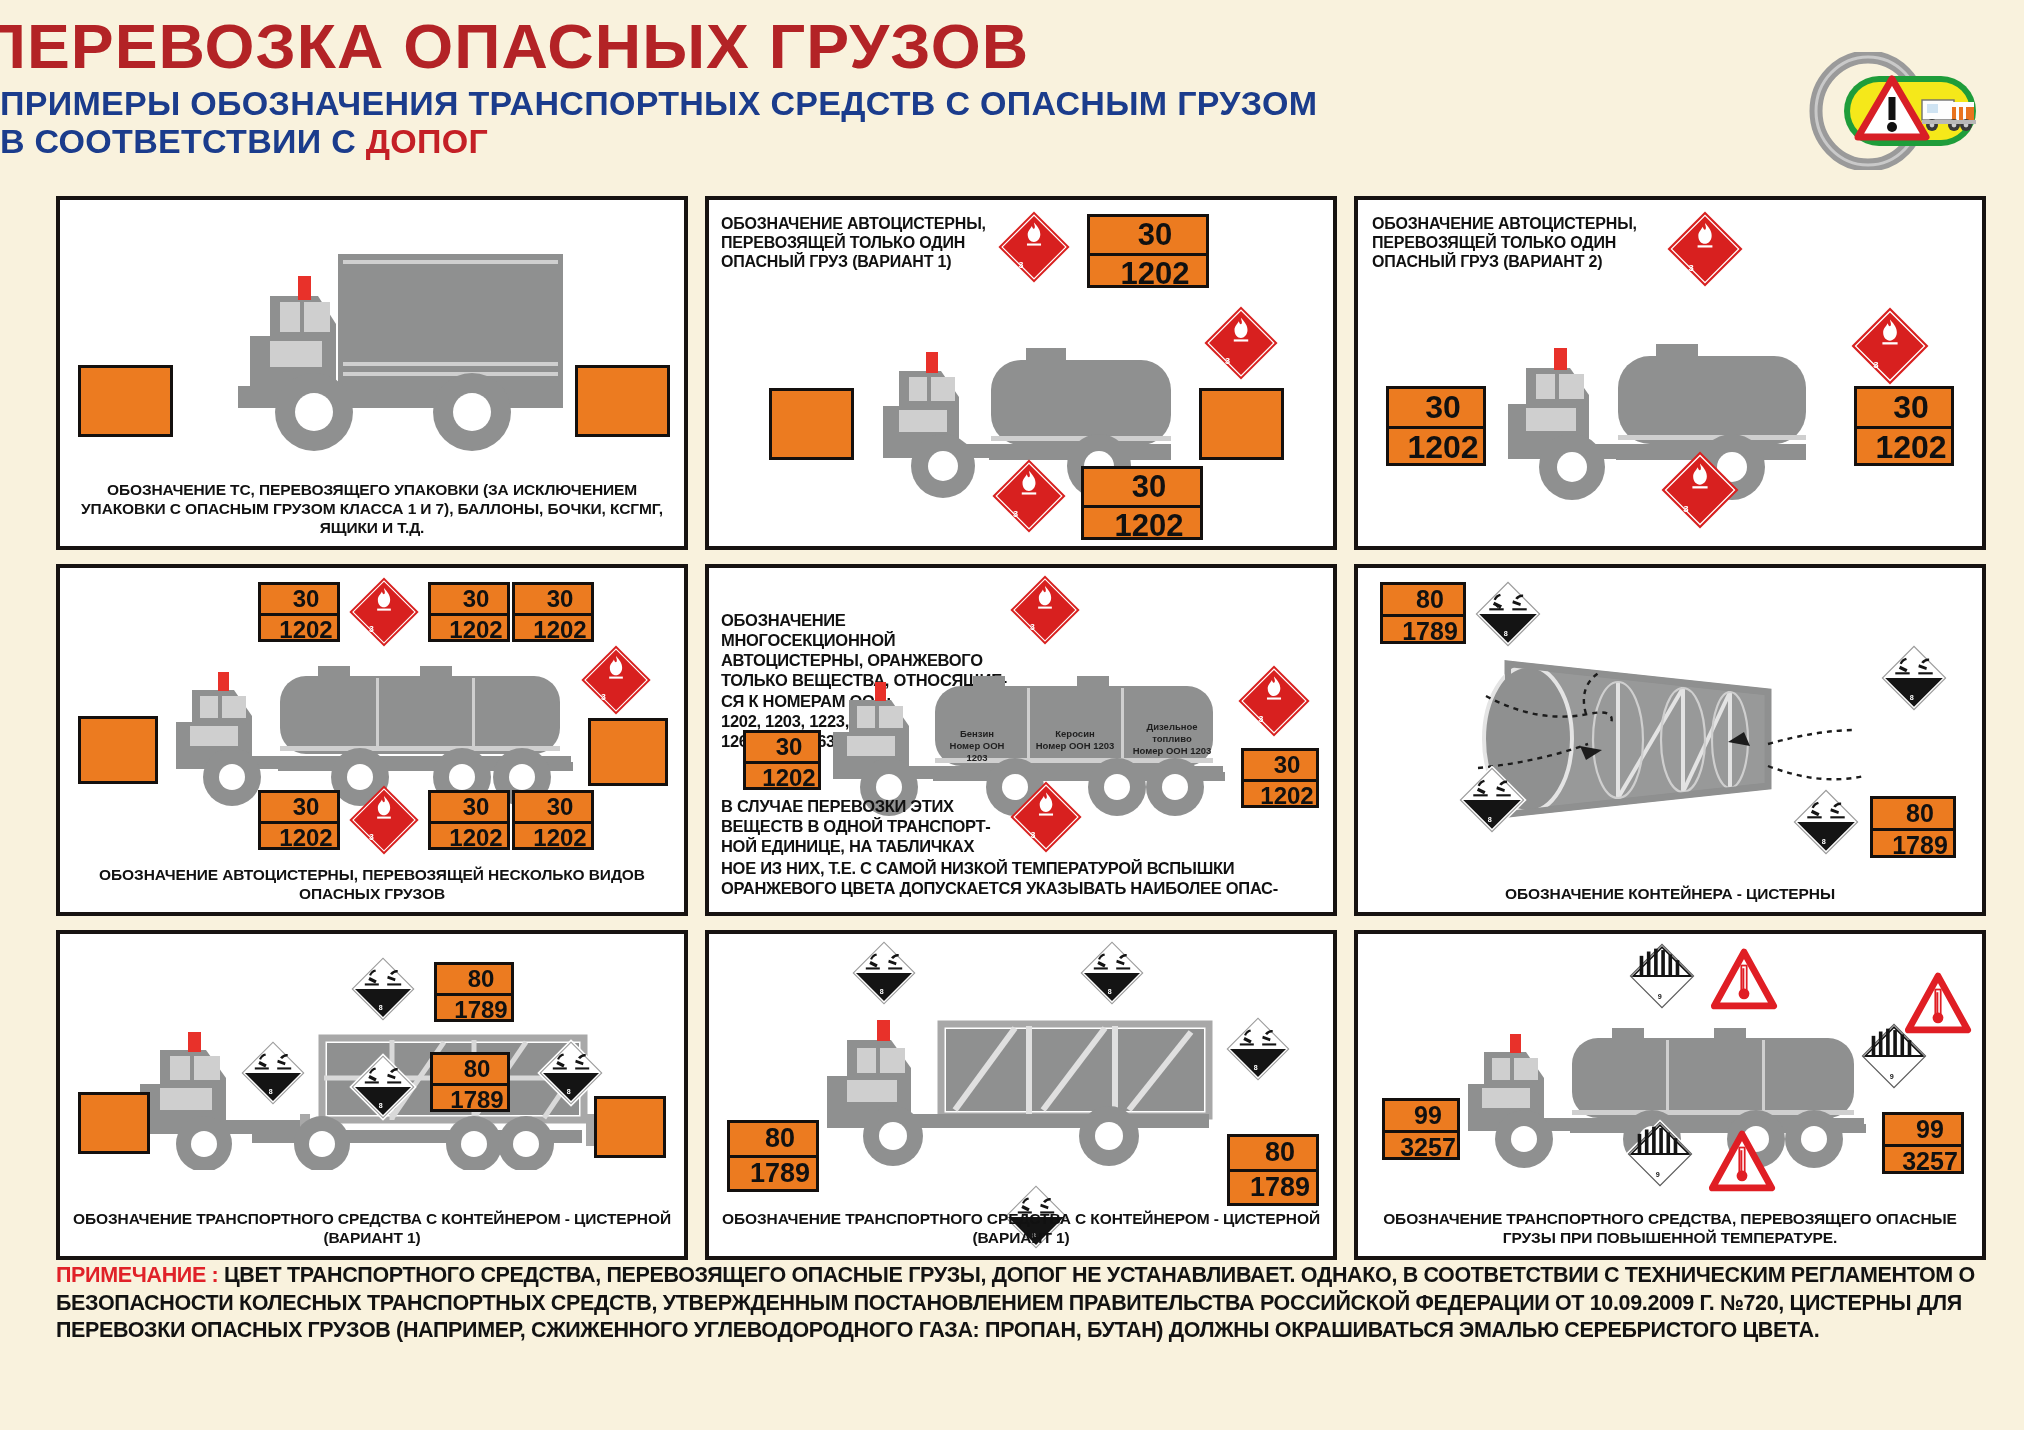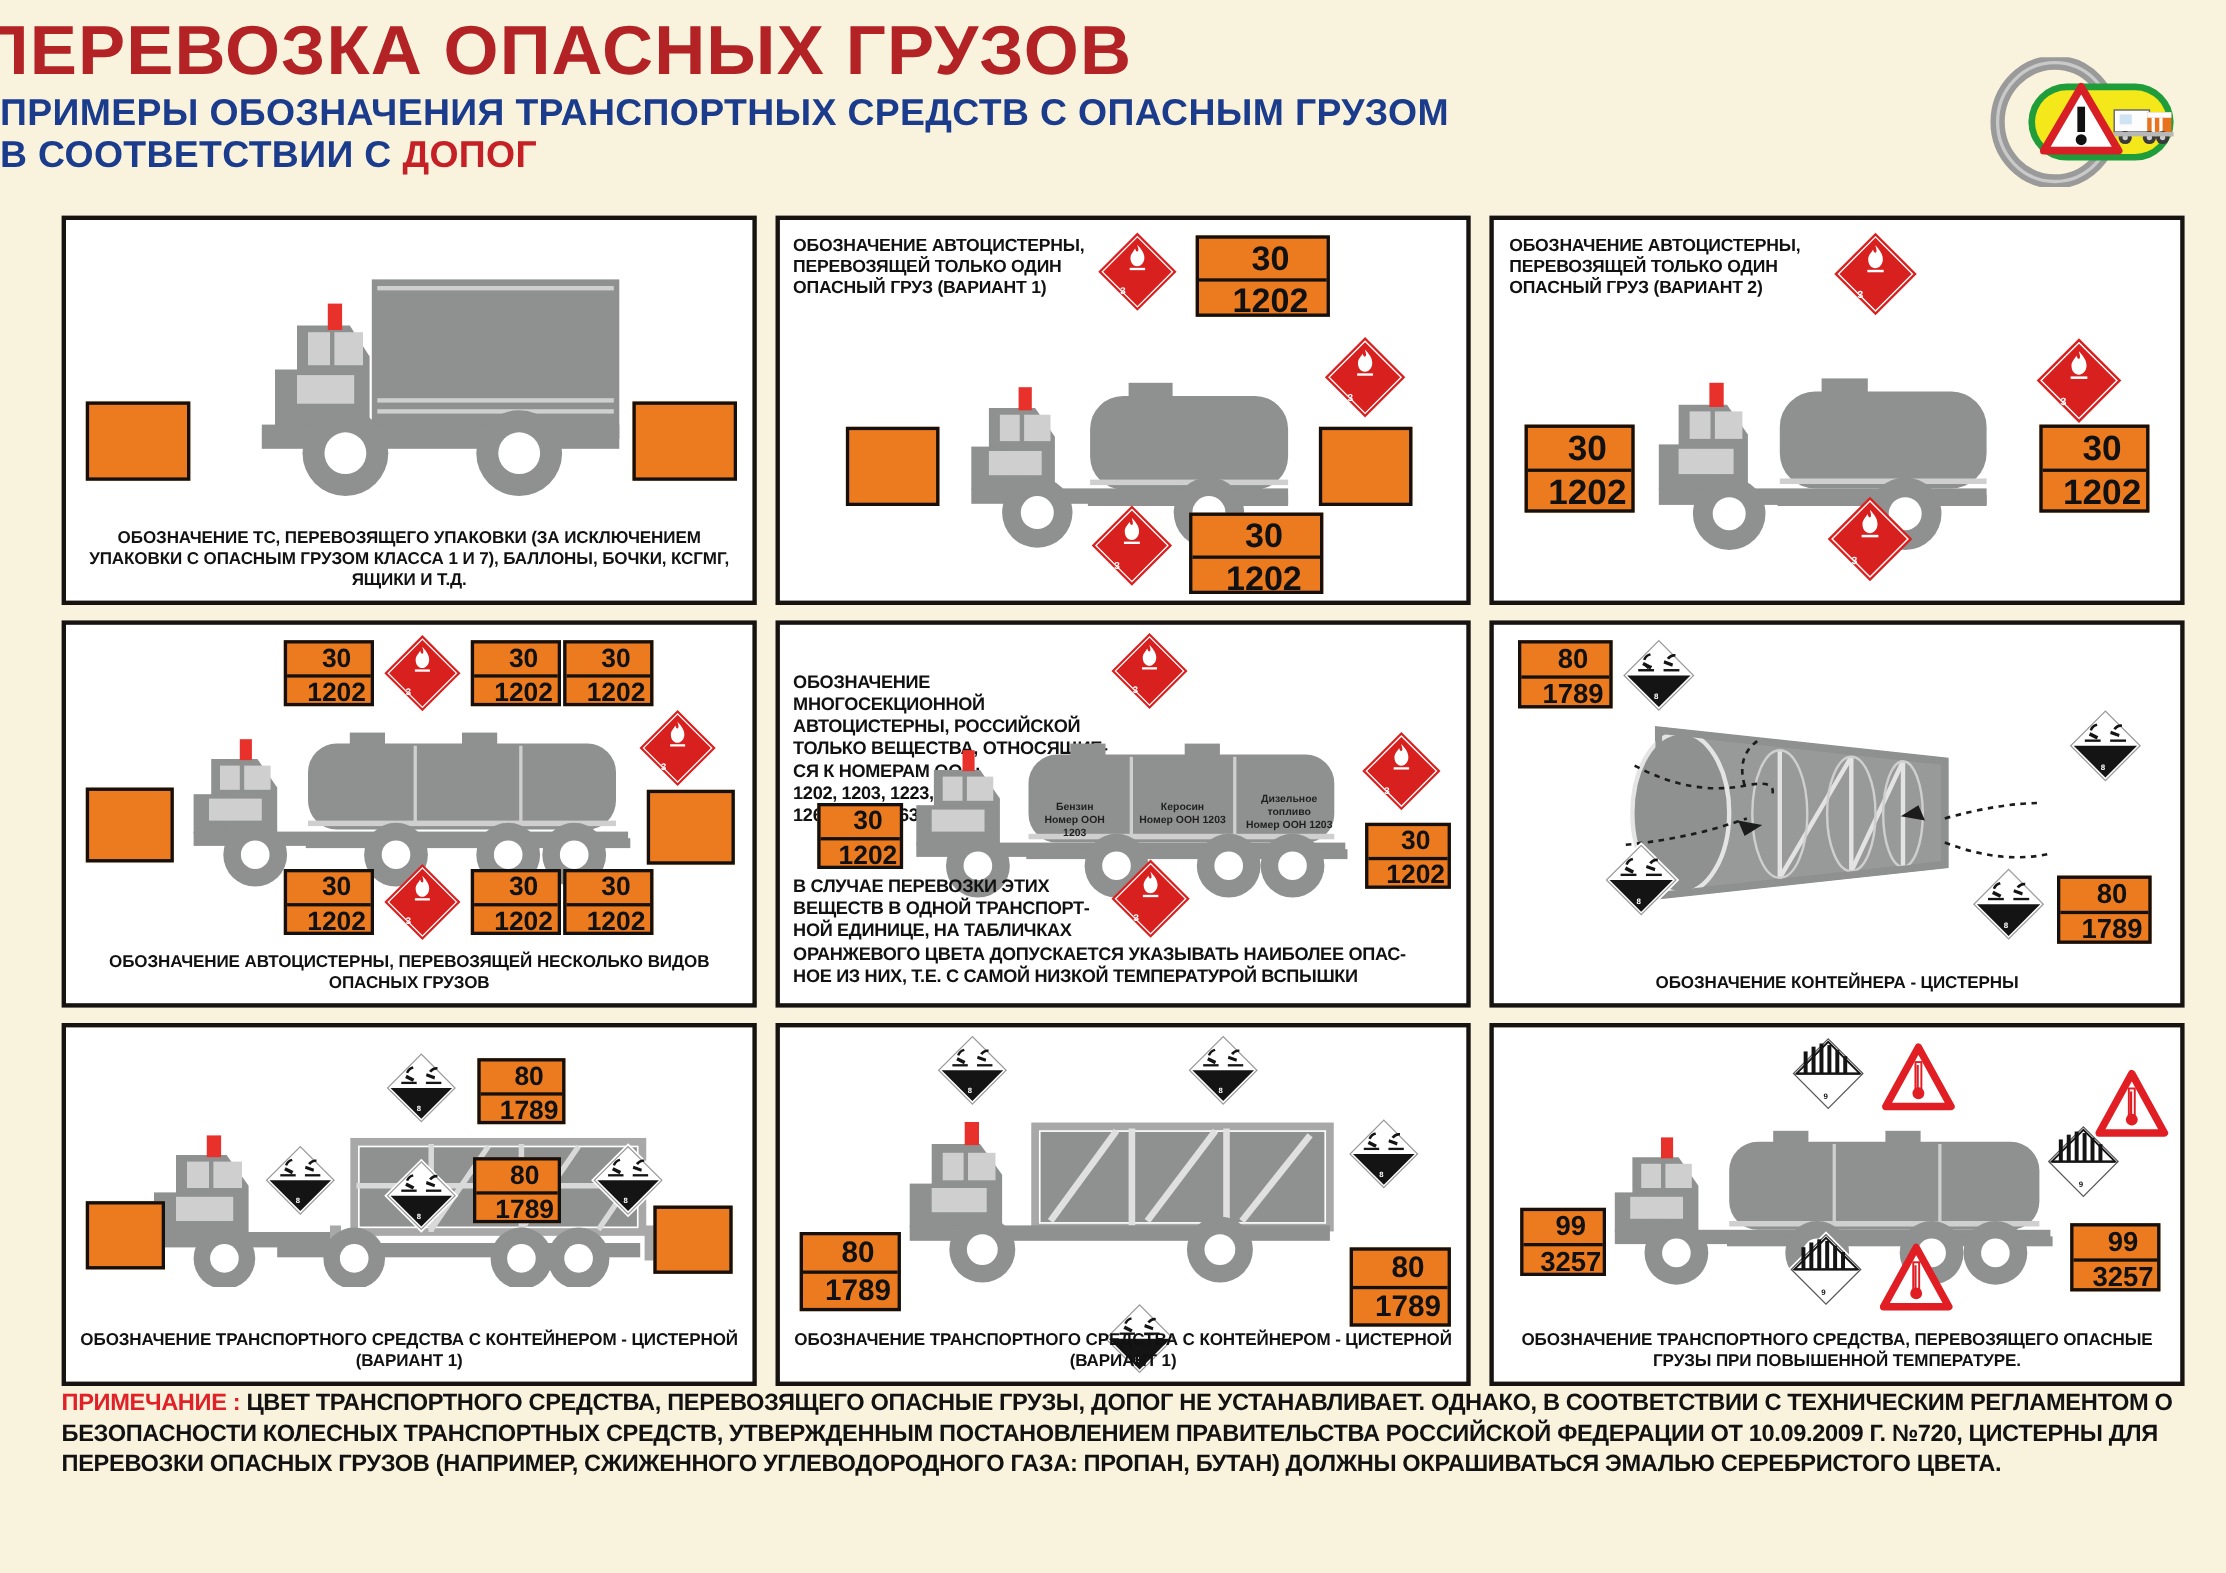--- a/index.html
+++ b/index.html
@@ -428,21 +428,21 @@
           <div class="pr top" style="font-size:24px;">30</div>
           <div class="pr" style="font-size:24px;">1202</div>
         </div>
 
         <div class="cap">ОБОЗНАЧЕНИЕ АВТОЦИСТЕРНЫ, ПЕРЕВОЗЯЩЕЙ НЕСКОЛЬКО ВИДОВ ОПАСНЫХ ГРУЗОВ</div>
       </div>
 
       <div class="panel p-w2">
         <div class="body-txt" style="left:12px;top:10px;width:300px;margin-top:32px;">
           <div>ОБОЗНАЧЕНИЕ МНОГОСЕКЦИОННОЙ</div>
-          <div>АВТОЦИСТЕРНЫ, РОССИЙСКОЙ</div>
+          <div>АВТОЦИСТЕРНЫ, ОРАНЖЕВОГО</div>
           <div>ТОЛЬКО ВЕЩЕСТВА, ОТНОСЯЩИЕ-</div>
           <div>СЯ К НОМЕРАМ ООН:</div>
           <div>1202, 1203, 1223,</div>
           <div>1268 ИЛИ 1863.</div>
         </div>
 
         <div class="dia" style="left:300px;top:6px;width:72px;height:72px;">
           <svg viewBox="0 0 100 100">
             <g transform="translate(50,50) rotate(45) translate(-34,-34)">
               <rect x="0" y="0" width="68" height="68" fill="#d8201f"></rect>
@@ -538,22 +538,22 @@
             <text x="29" y="78" font-family="Liberation Sans, sans-serif" font-size="12" font-weight="bold" fill="#ffffff">3</text>
           </svg>
         </div>
 
         <div class="body-txt" style="left:12px;top:228px;width:300px;">
           <div>В СЛУЧАЕ ПЕРЕВОЗКИ ЭТИХ</div>
           <div>ВЕЩЕСТВ В ОДНОЙ ТРАНСПОРТ-</div>
           <div>НОЙ ЕДИНИЦЕ, НА ТАБЛИЧКАХ</div>
         </div>
         <div class="body-txt" style="left:12px;top:290px;width:610px;">
+          <div>НОЕ ИЗ НИХ, Т.Е. С САМОЙ НИЗКОЙ ТЕМПЕРАТУРОЙ ВСПЫШКИ</div>
           <div>ОРАНЖЕВОГО ЦВЕТА ДОПУСКАЕТСЯ УКАЗЫВАТЬ НАИБОЛЕЕ ОПАС-</div>
-          <div>НОЕ ИЗ НИХ, Т.Е. С САМОЙ НИЗКОЙ ТЕМПЕРАТУРОЙ ВСПЫШКИ</div>
         </div>
       </div>
 
       <div class="panel p-w3">
         <div class="plate" style="left:22px;top:14px;width:86px;height:62px;">
           <div class="pr top" style="font-size:25px;">80</div>
           <div class="pr" style="font-size:25px;">1789</div>
         </div>
 
         <div class="dia" style="left:114px;top:10px;width:72px;height:72px;">

